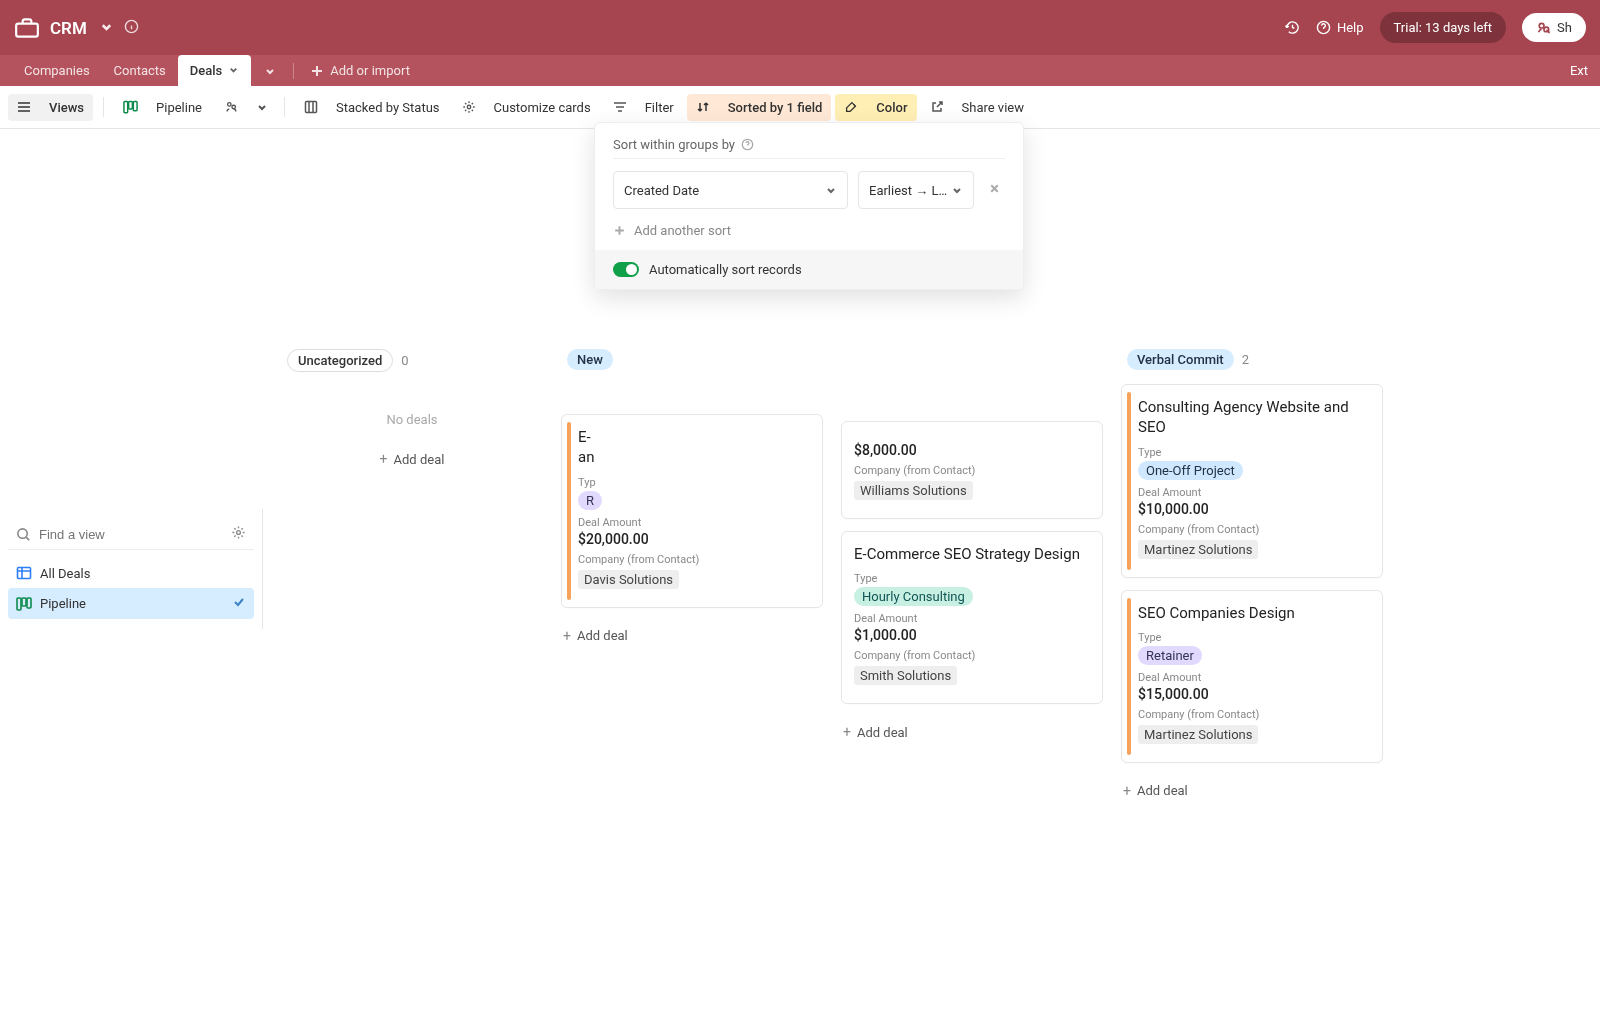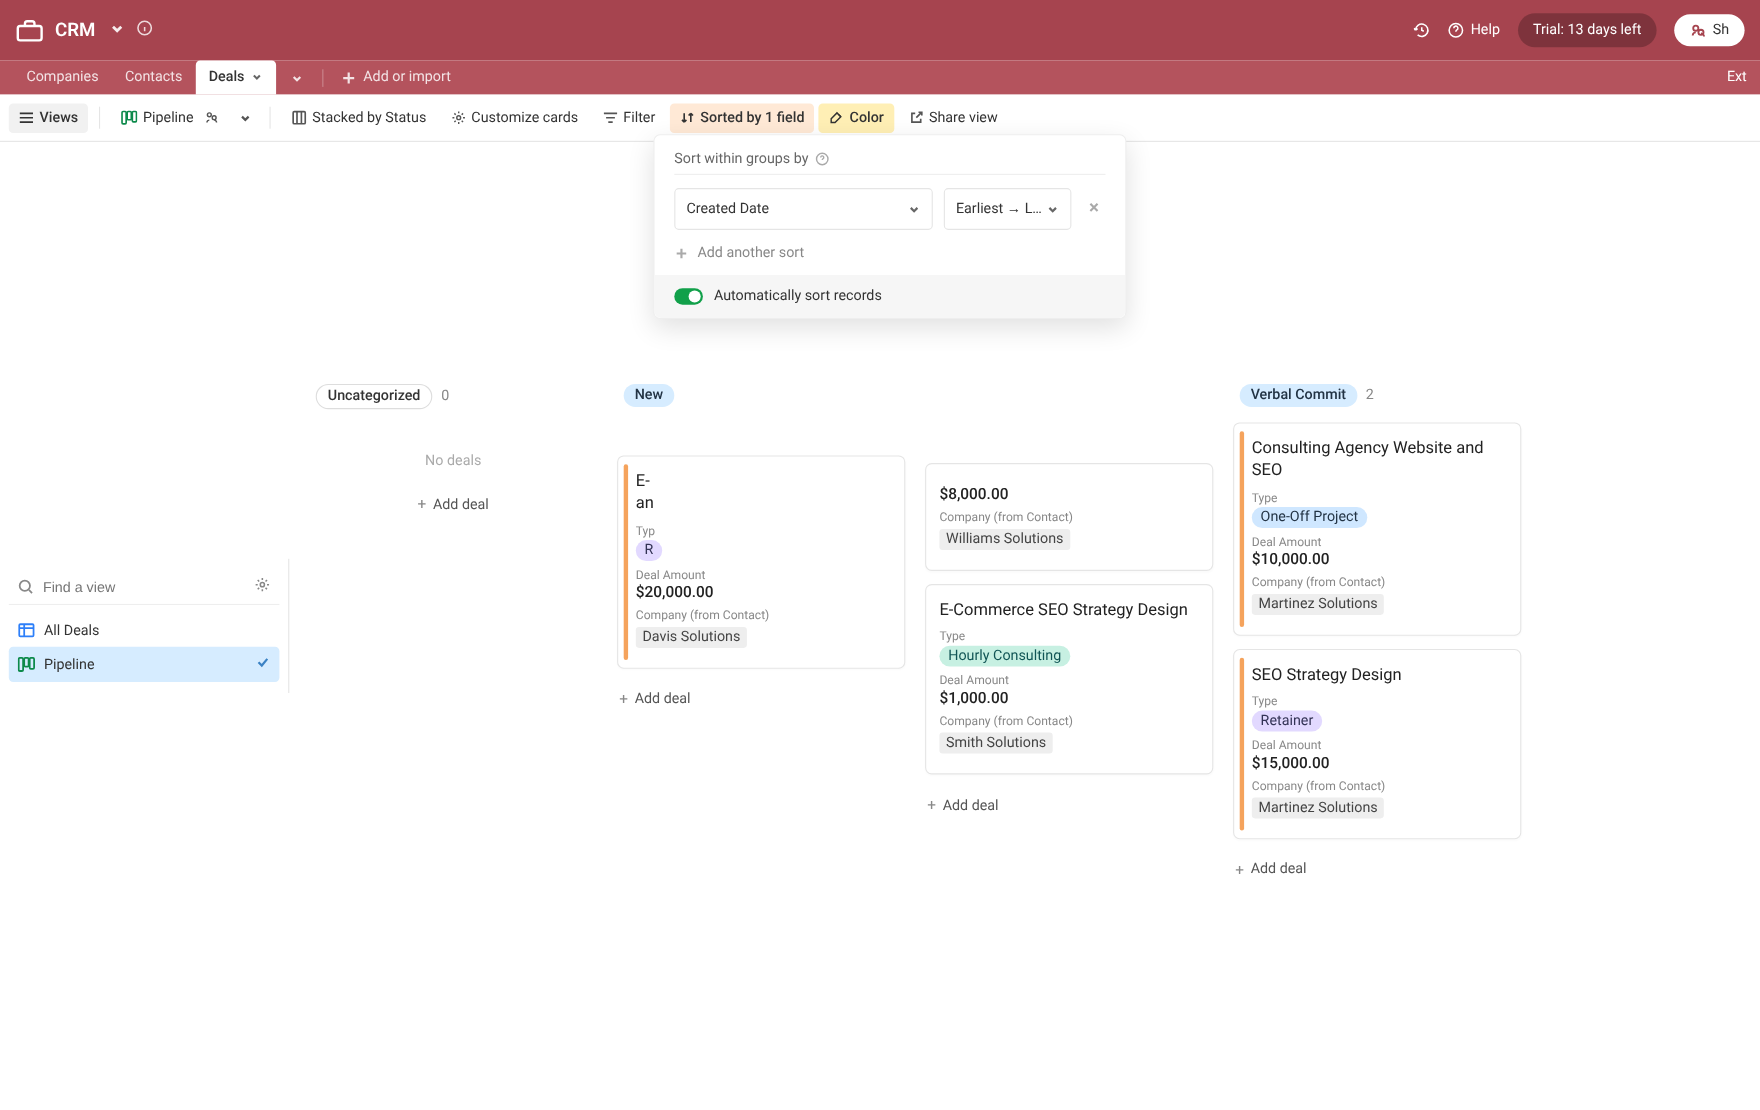--- a/index.html
+++ b/index.html
@@ -27,21 +27,21 @@
 .table-tab.active { background: #fff; color: #333; border-radius: 4px 4px 0 0; font-weight: 500; }
 .table-tab.active .chev-sm { color: #666; }
 .chev-sm { margin-left: 6px; font-size: 11px; }
 .sec-iconbtn { width: 30px; height: 24px; display: flex; align-items: center; justify-content: center; border-radius: 4px; margin-left: 4px; cursor: pointer; color:#f3e3e5;}
 .sec-sep { width: 1px; height: 16px; background: rgba(255,255,255,.3); margin: 0 8px; }
 .add-import { display: flex; align-items: center; gap: 6px; color: #f3e3e5; cursor: pointer; padding: 0 8px;}
 .sec-right { margin-left: auto; color: #fff; font-size: 13px; }
 
 
 .toolbar { height: 43px; border-bottom: 1px solid #e5e5e5; display: flex; align-items: center; padding: 0 8px; gap: 4px; font-size: 13px; background:#fff;}
-.tb-btn { display: flex; align-items: center; gap: 5px; padding: 6px 9px; border-radius: 4px; cursor: pointer; color: #333; }
+.tb-btn { display: flex; align-items: center; gap: 18px; padding: 6px 9px; border-radius: 4px; cursor: pointer; color: #333; }
 .tb-btn.views { background: #f1f1f1; font-weight: 500; }
 .tb-sep { width: 1px; height: 20px; background: #e5e5e5; margin: 0 6px; }
 .tb-btn.sorted { background: #ffe9d6; color: #333; font-weight: 500; }
 .tb-btn.color { background: #ffefb5; font-weight: 500; }
 .pipeline-group { display:flex; align-items:center; gap:2px; }
 
 
 .body { display: flex; height: calc(1009px - 55px - 31px - 43px); align-items: center; }
 
 
@@ -356,21 +356,21 @@
           <span class="pill-tag pill-oneoff">One-Off Project</span></div>
         <div class="field-block">
             <div class="label">Deal Amount</div>
           <div class="amount">$10,000.00</div>
           </div>
         <div class="field-block"><div class="label">Company (from Contact)</div>
           <span class="company-tag">Martinez Solutions</span></div>
       </div>
       <div class="card">
         <div class="bar"></div>
-        <div class="card-title">SEO Strategy Design</div>
+        <div class="card-title">SEO Companies Design</div>
         <div class="field-block"><div class="label">Type</div>
           <span class="pill-tag pill-retainer">Retainer</span></div>
         <div class="field-block">
             <div class="label">Deal Amount</div>
           <div class="amount">$15,000.00</div>
           </div>
         <div class="field-block"><div class="label">Company (from Contact)</div>
           <span class="company-tag">Martinez Solutions</span></div>
       </div>
       <div class="add-deal">

